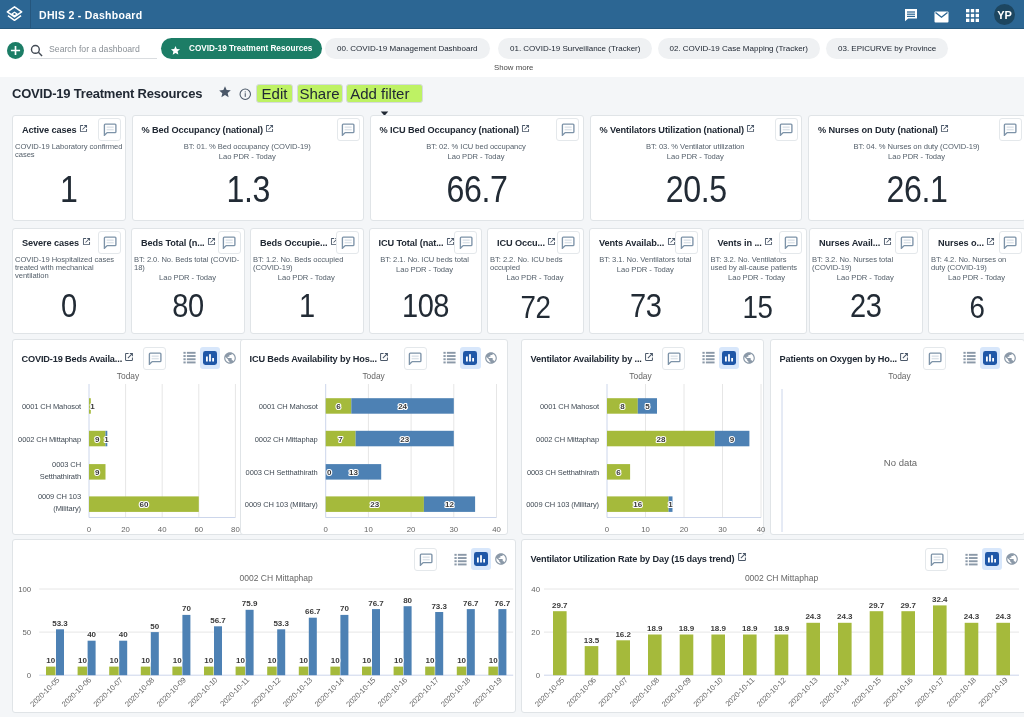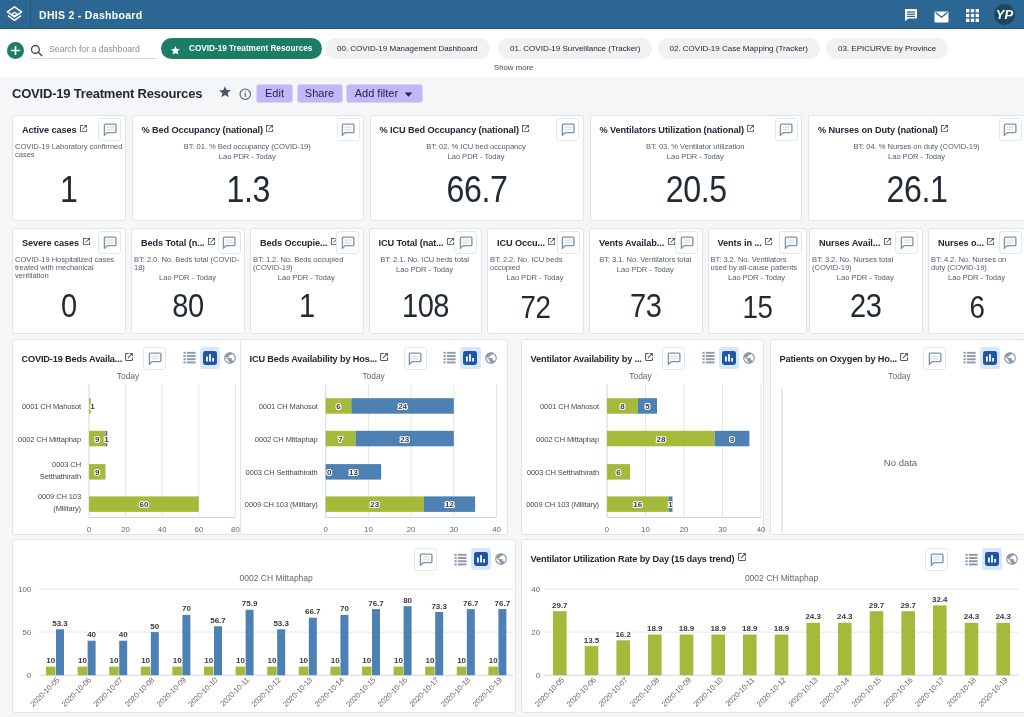--- a/index.html
+++ b/index.html
@@ -17,21 +17,21 @@
 .bignum.sm {font-size:31.5px;}
 .bignum.md {font-size:33px;}
 svg text.vlab {font-size:8px;font-weight:bold;fill:#3b3b3b;paint-order:stroke;stroke:#ffffff;stroke-width:2.2px;stroke-linejoin:round;font-family:"Liberation Sans",sans-serif;}
 svg text.clab {font-size:7.5px;fill:#404a54;font-family:"Liberation Sans",sans-serif;letter-spacing:-0.1px;}
 svg text.alab {font-size:7.8px;fill:#666666;font-family:"Liberation Sans",sans-serif;}
 svg text.dlab {font-size:7.6px;fill:#666666;font-family:"Liberation Sans",sans-serif;letter-spacing:-0.1px;}
 svg text.tlab {font-size:8.4px;fill:#666666;font-family:"Liberation Sans",sans-serif;}
 svg text.stlab {font-size:8.5px;fill:#666666;font-family:"Liberation Sans",sans-serif;}
 svg text.ndlab {font-size:9.5px;fill:#666666;font-family:"Liberation Sans",sans-serif;}
 .chip {position:absolute;top:37.5px;height:21.5px;line-height:21.5px;border-radius:11px;background:#eff1f3;color:#212934;font-size:8px;padding:0 12px;white-space:nowrap;text-align:right;}
-.btn {position:absolute;top:83.5px;height:19px;line-height:17px;background:#c4b5fd;border:1px solid #d5dade;border-radius:3px;font-size:11px;color:#212934;text-align:center;}
+.btn {position:absolute;top:83.5px;height:19px;line-height:17px;background:#bef264;border:1px solid #d5dade;border-radius:3px;font-size:15px;color:#212934;text-align:center;}
 </style></head><body>
 <div style="position:absolute;left:0;top:0;width:1024px;height:29px;background:#2c6693;border-bottom:1px solid #24587e">
 <div style="position:absolute;left:6px;top:6px;"><svg width="17" height="16" viewBox="0 0 20 19">
 <path d="M10 1 L18.5 7 L10 13 L1.5 7 Z" fill="none" stroke="#fff" stroke-width="1.8" stroke-linejoin="round"></path>
 <path d="M10 7.4 l3.1 2.2 -3.1 2.2 -3.1 -2.2 z" fill="none" stroke="#fff" stroke-width="1.5" stroke-linejoin="round"></path>
 <path d="M2.2 11.5 L10 17 L17.8 11.5" fill="none" stroke="#fff" stroke-width="1.8" stroke-linejoin="round"></path>
 </svg></div>
 <div style="position:absolute;left:30px;top:0;width:1px;height:28px;background:rgba(0,0,0,0.15)"></div>
 <div style="position:absolute;left:39px;top:9px;font-size:10.5px;font-weight:bold;color:#fff;letter-spacing:0.3px;">DHIS 2 - Dashboard</div>
 <div style="position:absolute;left:904px;top:8px;"><svg width="14" height="14" viewBox="0 0 14 14">
@@ -48,21 +48,21 @@
         <rect x="0.0" y="0.0" width="3.2" height="3.2" fill="#fff"></rect>
         <rect x="4.6" y="0.0" width="3.2" height="3.2" fill="#fff"></rect>
         <rect x="9.2" y="0.0" width="3.2" height="3.2" fill="#fff"></rect>
         <rect x="0.0" y="4.6" width="3.2" height="3.2" fill="#fff"></rect>
         <rect x="4.6" y="4.6" width="3.2" height="3.2" fill="#fff"></rect>
         <rect x="9.2" y="4.6" width="3.2" height="3.2" fill="#fff"></rect>
         <rect x="0.0" y="9.2" width="3.2" height="3.2" fill="#fff"></rect>
         <rect x="4.6" y="9.2" width="3.2" height="3.2" fill="#fff"></rect>
         <rect x="9.2" y="9.2" width="3.2" height="3.2" fill="#fff"></rect>
       </svg></div>
-<div style="position:absolute;left:994px;top:4px;width:21px;height:21px;border-radius:50%;background:#1d4660;color:#fff;font-size:13px;font-weight:bold;display:flex;align-items:center;justify-content:center;font-style:italic;">YP</div>
+<div style="position:absolute;left:994px;top:4px;width:21px;height:21px;border-radius:50%;background:#1d4660;color:#fff;font-size:11px;font-weight:bold;display:flex;align-items:center;justify-content:center;">YP</div>
 </div>
 <div style="position:absolute;left:0;top:29px;width:1024px;height:48px;background:#fff;">
 <div style="position:absolute;left:6.5px;top:13px;width:17px;height:17px;border-radius:50%;background:#1c7d66;display:flex;align-items:center;justify-content:center;">
       <svg width="11" height="11" viewBox="0 0 12 12">
         <path d="M6 1v10M1 6h10" stroke="#fff" stroke-width="1.8"></path>
       </svg>
     </div>
 <div style="position:absolute;left:30px;top:13.5px;"><svg width="13" height="13" viewBox="0 0 14 14">
         <circle cx="5.8" cy="5.8" r="4.2" fill="none" stroke="#424a54" stroke-width="1.5"></circle>
         <line x1="9" y1="9" x2="13" y2="13" stroke="#424a54" stroke-width="1.5"></line>

